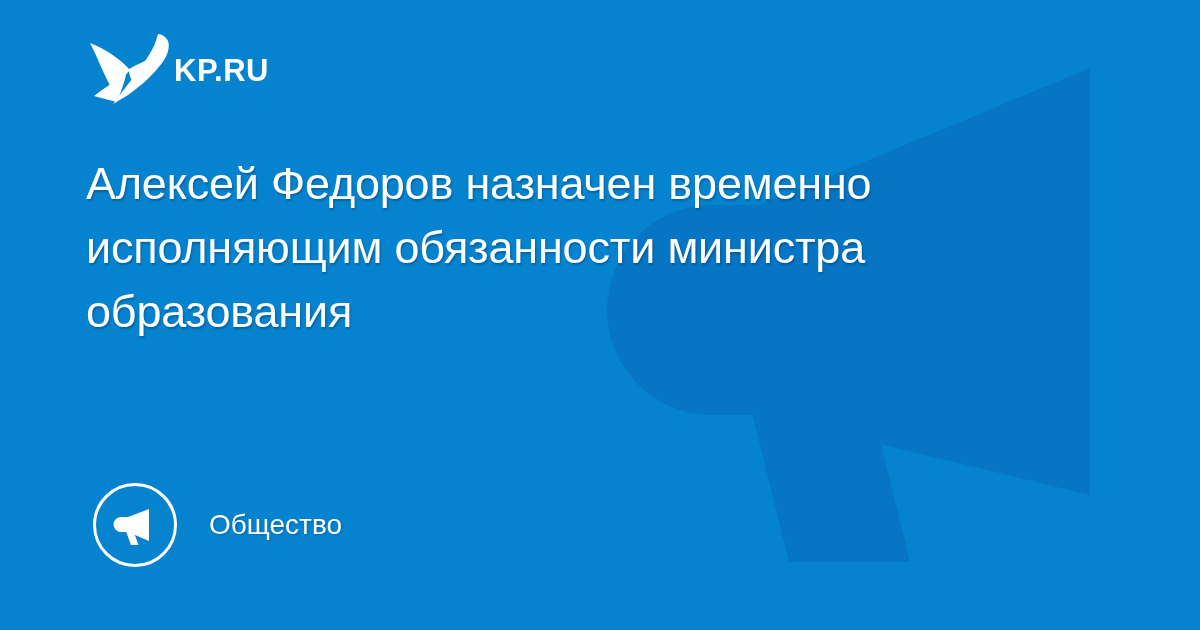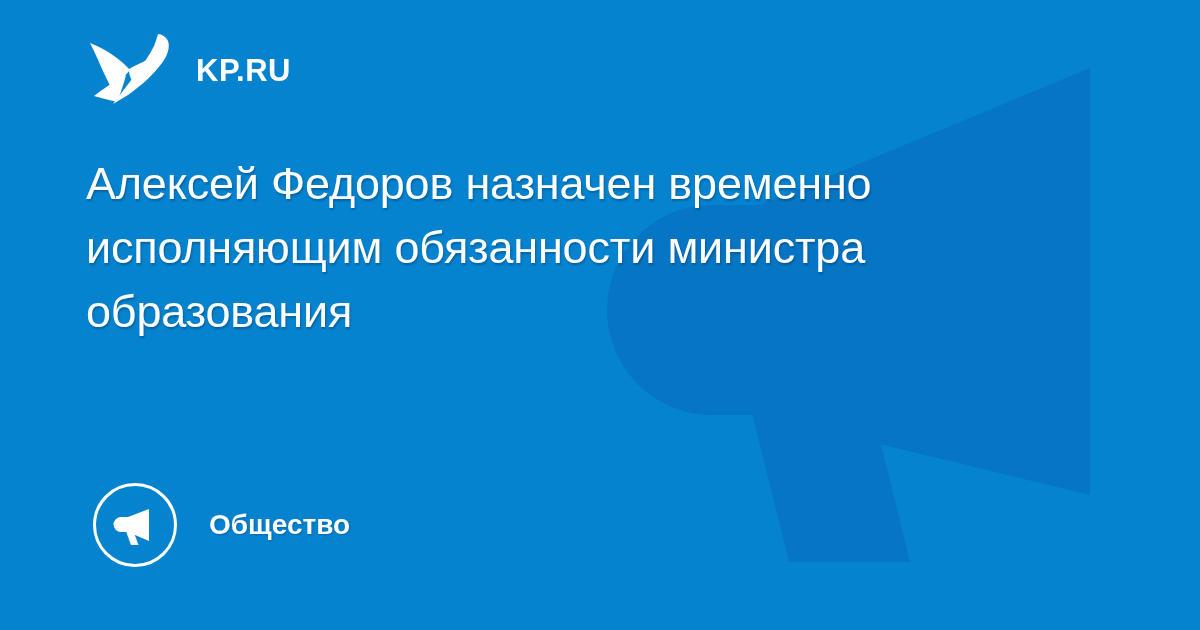--- a/index.html
+++ b/index.html
@@ -30,21 +30,20 @@
   }
 
   
   #brand {
     position: absolute;
     left: 88px;
     top: 32px;
     height: 76px;
     display: flex;
     align-items: center;
-    gap: 22px;
   }
   #brand-mark {
     width: 86px;
     height: 76px;
     display: block;
   }
   #brand-name {
     color: #ffffff;
     font-size: 31px;
     font-weight: bold;
@@ -91,21 +90,21 @@
     left: 50%;
     top: 50%;
     transform: translate(-50%, -50%);
     width: 48px;
     height: 48px;
     display: block;
   }
   #category-label {
     color: #ffffff;
     font-size: 28px;
-    font-weight: bold;
+    font-weight: normal;
     line-height: 1;
     white-space: nowrap;
     text-shadow: 1px 1px 2px rgba(0, 40, 80, 0.28);
   }
 </style>
 </head>
 <body>
 
 <div id="card">
 

